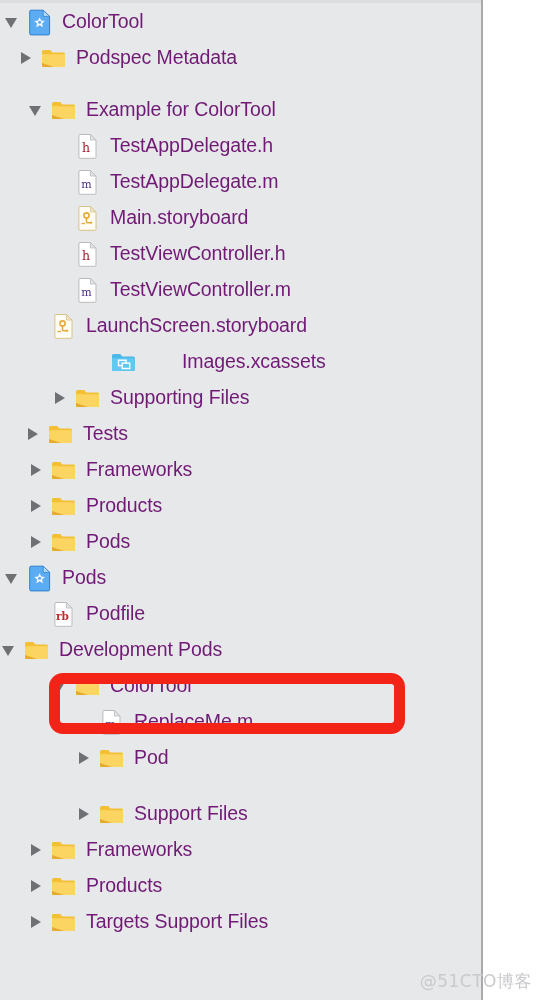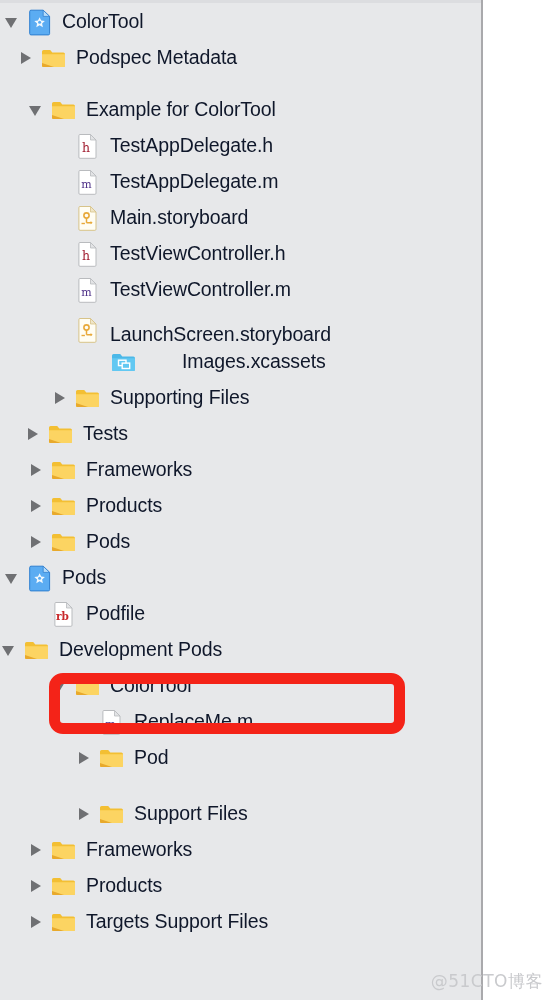--- a/index.html
+++ b/index.html
@@ -92,21 +92,21 @@
     height: 28px;
     flex: 0 0 26px;
     margin-left: 6px;
     margin-right: 9px;
     position: relative;
   }
   .icon svg { display: block; width: 26px; height: 28px; }
 
   .label {
     font-size: 19.5px;
-    color: #0f172a;
+    color: #701a75;
     letter-spacing: -0.1px;
     line-height: 1;
   }
 
   
   #annotation {
     position: absolute;
     left: 49px;
     top: 673px;
     width: 356px;
@@ -115,21 +115,21 @@
     border-radius: 14px;
     box-sizing: border-box;
     background: transparent;
     pointer-events: none;
     z-index: 30;
   }
 
   
   #watermark {
     position: absolute;
-    right: 9px;
+    right: 20px;
     bottom: 7px;
     font-size: 17px;
     color: #c9cacd;
     letter-spacing: 0.5px;
     z-index: 40;
     font-family: "DejaVu Sans", sans-serif;
   }
 </style>
 </head>
 <body>
@@ -223,21 +223,21 @@
           <span class="twisty"></span>
           <span class="icon">
             <svg viewBox="0 0 26 28">
               <path d="M5 2.5h10.5L21 8v17.2a1.1 1.1 0 0 1-1.1 1.1H5a1.1 1.1 0 0 1-1.1-1.1V3.6A1.1 1.1 0 0 1 5 2.5z" fill="#ffffff" stroke="#b9bbbe" stroke-width="1"></path>
               <path d="M15.5 2.5L21 8h-5.5z" fill="#e3e4e6" stroke="#b9bbbe" stroke-width="0.8"></path>
               <text x="11.5" y="20" font-family="DejaVu Serif, serif" font-size="11" fill="#4b2d86" text-anchor="middle">m</text>
             </svg>
           </span>
           <span class="label">TestViewController.m</span>
         </div>
-        <div class="row" style="padding-left: 51px; align-items: flex-end;">
+        <div class="row" style="padding-left: 27px;">
           <span class="twisty"></span>
           <span class="icon">
             <svg viewBox="0 0 26 28">
               <path d="M5 2.5h10.5L21 8v17.2a1.1 1.1 0 0 1-1.1 1.1H5a1.1 1.1 0 0 1-1.1-1.1V3.6A1.1 1.1 0 0 1 5 2.5z" fill="#fffdf3" stroke="#d7c389" stroke-width="1"></path>
               <path d="M15.5 2.5L21 8h-5.5z" fill="#f0e6c8" stroke="#d7c389" stroke-width="0.8"></path>
               <circle cx="11.5" cy="11.5" r="2.6" fill="none" stroke="#e8a93a" stroke-width="1.6"></circle>
               <path d="M11.5 14.3v4.4M11.5 18.7h5.2" fill="none" stroke="#e8a93a" stroke-width="1.5"></path>
               <path d="M15.6 17.1l2 1.6-2 1.6z" fill="#e8a93a"></path>
               <path d="M6.5 19.5h3.4" stroke="#e8a93a" stroke-width="1.4"></path>
             </svg>

